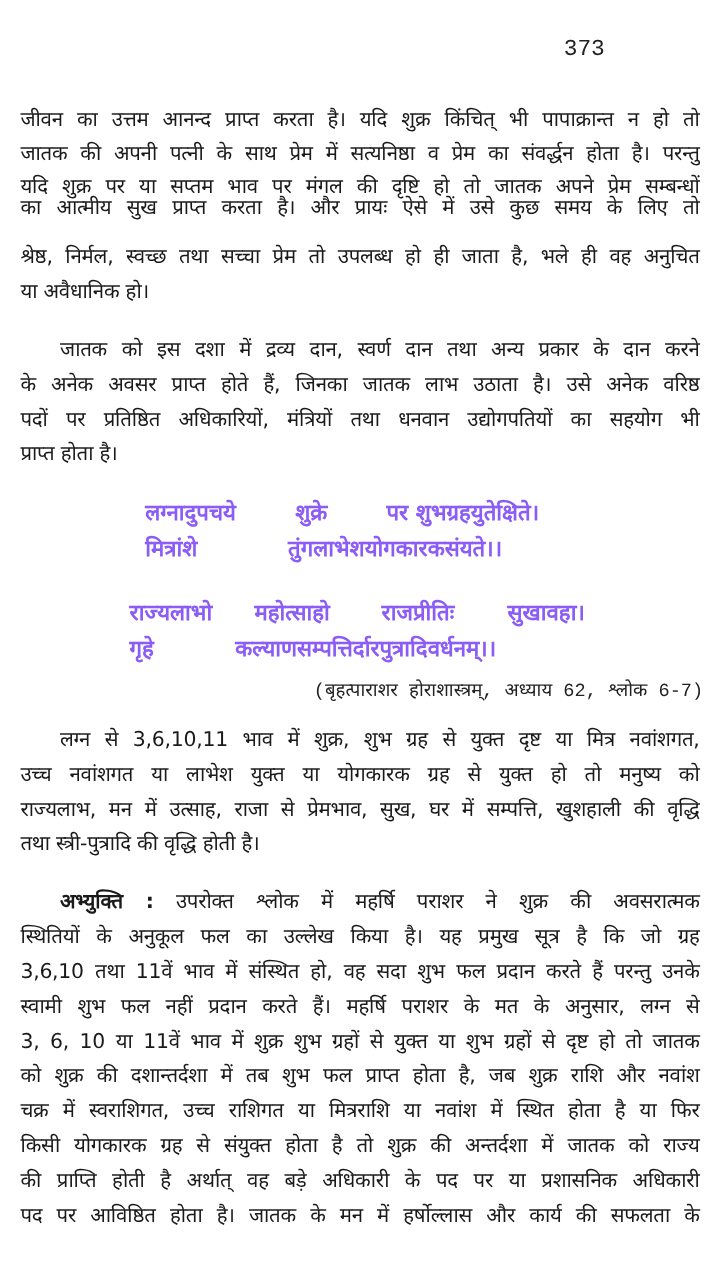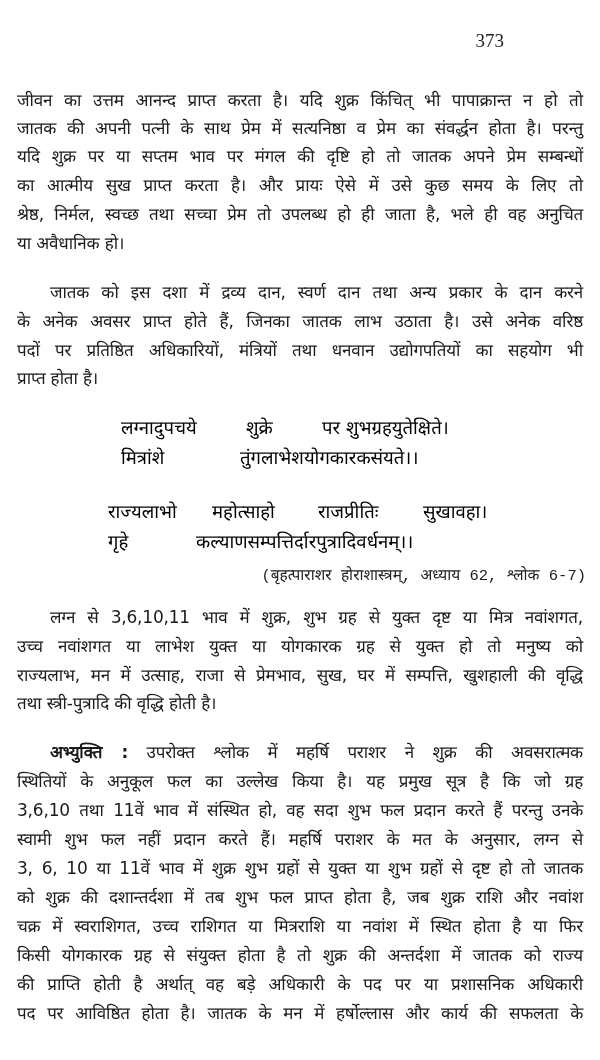--- a/index.html
+++ b/index.html
@@ -11,51 +11,51 @@
   .header {
     position:absolute; top:28px; left:0; width:600px; height:30px;
   }
   .running-title {
     position:absolute; left:118px; top:4px;
     font-size:18px; font-style:italic; color:#222; white-space:nowrap;
     letter-spacing:-0.3px;
   }
   .page-number {
     position:absolute; right:96px; top:2px;
-    font-family:Liberation Serif, serif; font-size:19px; color:#222;
+    font-family:Liberation Mono, monospace; font-size:19px; color:#222;
   }
   .line {
     position:absolute; left:17px; width:566px; white-space:nowrap;
     font-size:17px; line-height:22px; letter-spacing:-0.2px;
     text-align:justify; text-align-last:justify;
   }
   .line.last { text-align-last:left; }
   .line.indent { left:50px; width:533px; }
   .verse {
     position:absolute; white-space:nowrap; font-size:18.5px; line-height:24px;
-    font-weight:normal; color:#000000;
+    font-weight:bold; color:#8b5cf6;
   }
   .citation {
     position:absolute; right:14px; top:563px; white-space:nowrap;
     font-family:Liberation Mono, monospace; font-size:15.5px; color:#222;
   }
   .bold-term { font-weight:bold; }
 </style>
 </head>
 <body>
 
 <div class="header">
   <span class="page-number">373</span>
 </div>
 
 <div>
   <div class="line" style="top:89px">जीवन का उत्तम आनन्द प्राप्त करता है। यदि शुक्र किंचित् भी पापाक्रान्त न हो तो</div>
   <div class="line" style="top:117px">जातक की अपनी पत्नी के साथ प्रेम में सत्यनिष्ठा व प्रेम का संवर्द्धन होता है। परन्तु</div>
   <div class="line" style="top:145px">यदि शुक्र पर या सप्तम भाव पर मंगल की दृष्टि हो तो जातक अपने प्रेम सम्बन्धों</div>
-  <div class="line" style="top:174px">का आत्मीय सुख प्राप्त करता है। और प्रायः ऐसे में उसे कुछ समय के लिए तो</div>
+  <div class="line" style="top:162px">का आत्मीय सुख प्राप्त करता है। और प्रायः ऐसे में उसे कुछ समय के लिए तो</div>
   <div class="line" style="top:203px">श्रेष्ठ, निर्मल, स्वच्छ तथा सच्चा प्रेम तो उपलब्ध हो ही जाता है, भले ही वह अनुचित</div>
   <div class="line last" style="top:232px">या अवैधानिक हो।</div>
 </div>
 
 <div>
   <div class="line indent" style="top:281px">जातक को इस दशा में द्रव्य दान, स्वर्ण दान तथा अन्य प्रकार के दान करने</div>
   <div class="line" style="top:310px">के अनेक अवसर प्राप्त होते हैं, जिनका जातक लाभ उठाता है। उसे अनेक वरिष्ठ</div>
   <div class="line" style="top:339px">पदों पर प्रतिष्ठित अधिकारियों, मंत्रियों तथा धनवान उद्योगपतियों का सहयोग भी</div>
   <div class="line last" style="top:367px">प्राप्त होता है।</div>
 </div>

